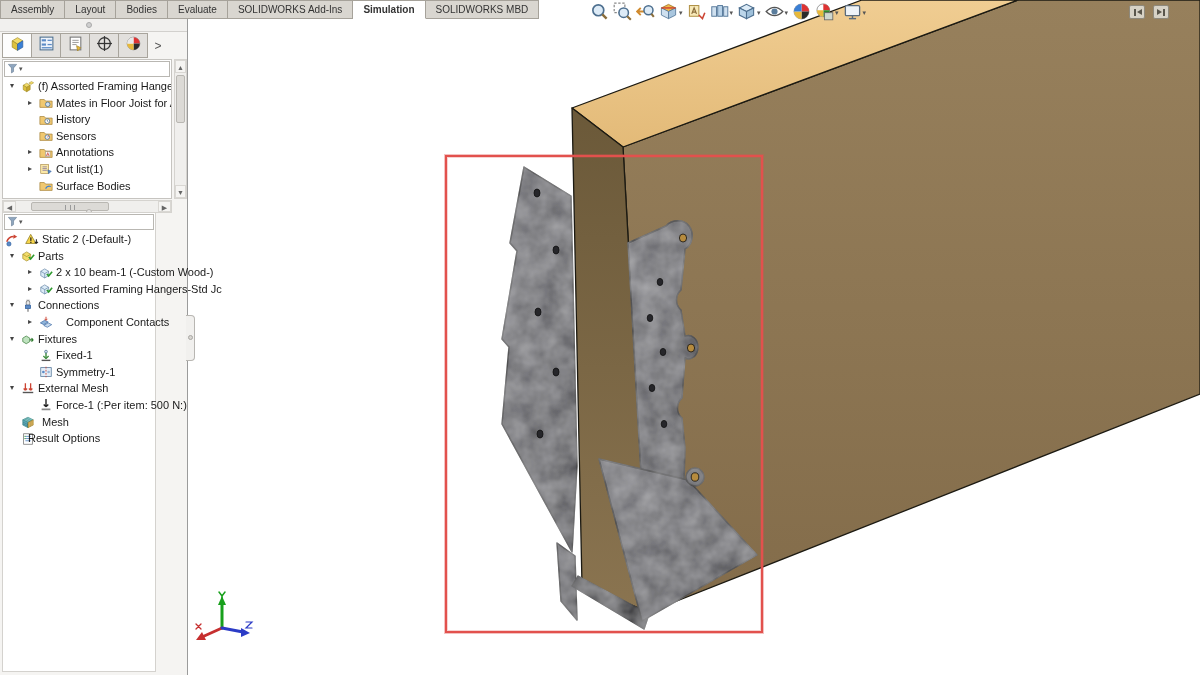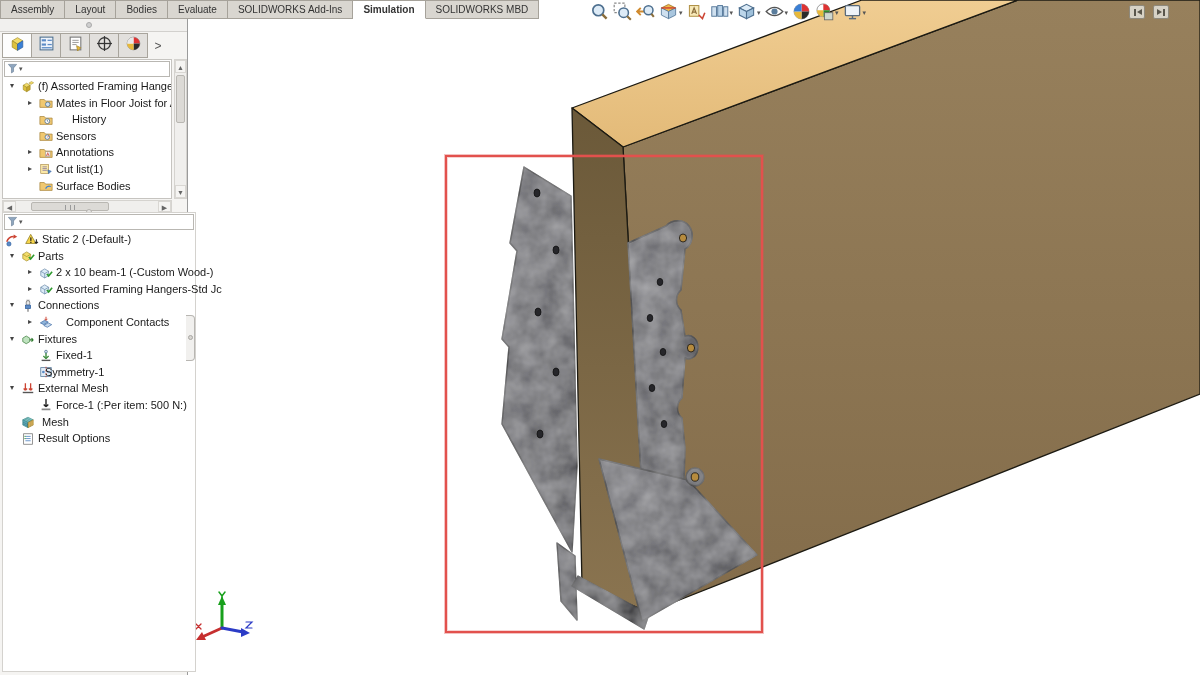--- a/index.html
+++ b/index.html
@@ -24,21 +24,21 @@
   #mgr-tabs { position:absolute; left:2px; top:15px; height:26px; display:flex; }
   .mgrtab { width:30px; height:25px; background:#e2e0dd; border:1px solid #a8a49c; margin-right:-1px;
     display:flex; align-items:center; justify-content:center; }
   .mgrtab.active { background:#fdfdfd; }
   .mgrtab svg { width:17px; height:17px; }
   #mgr-overflow { width:22px; height:25px; display:flex; align-items:center; justify-content:center;
     font-size:12px; color:#555; }
 
   .tree-box { position:absolute; background:#fff; border:1px solid #c6c4c0; }
   #ftree-box { left:2px; top:41px; width:170px; height:140px; overflow:hidden; }
-  #stree-box { left:2px; top:194px; width:194px; height:460px; border-color:#d4d2ce; }
+  #stree-box { left:2px; top:194px; width:154px; height:460px; border-color:#d4d2ce; }
 
   .filter-row { height:16px; margin:1px; border:1px solid #b9b7b2; background:#fff;
     display:flex; align-items:center; padding-left:2px; }
   .filter-row svg { width:11px; height:11px; }
   .filter-caret { font-size:7px; color:#555; margin-left:1px; }
 
   .trow { position:relative; height:16.6px; display:flex; align-items:center; white-space:nowrap;
     font-size:11px; }
   .trow .exp { position:absolute; font-size:8px; color:#444; width:10px; text-align:center; top:3px; }
   .trow .ticon { position:absolute; top:1.5px; }
@@ -345,21 +345,21 @@
                 <circle cx="10" cy="9.5" r="2.6" fill="#cfe0ef" stroke="#4d6f8f" stroke-width=".9"></circle>
               </svg></span>
             <span class="lbl" style="left: 53px;">Mates in Floor Joist for Analysi</span>
           </div>
           <div class="trow">
             <span class="ticon" style="left: 36px;"><svg viewBox="0 0 16 16">
                 <path d="M1 4h5l1.5 1.8H15V13H1z" fill="#f0c870" stroke="#a5823a" stroke-width=".8"></path>
                 <circle cx="9.5" cy="9.3" r="2.8" fill="#fff" stroke="#4d6f8f" stroke-width=".9"></circle>
                 <path d="M9.5 7.6v1.7l1.3.9" stroke="#4d6f8f" stroke-width=".9" fill="none"></path>
               </svg></span>
-            <span class="lbl" style="left: 53px; margin-left: 16px;">History</span>
+            <span class="lbl" style="left: 53px;">History</span>
           </div>
           <div class="trow">
             <span class="ticon" style="left: 36px;"><svg viewBox="0 0 16 16">
                 <path d="M1 4h5l1.5 1.8H15V13H1z" fill="#f0c870" stroke="#a5823a" stroke-width=".8"></path>
                 <circle cx="9.5" cy="9.3" r="2.6" fill="#e8eef4" stroke="#4d6f8f" stroke-width=".9"></circle>
                 <line x1="9.5" y1="9.3" x2="11.2" y2="8" stroke="#c43" stroke-width=".9"></line>
               </svg></span>
             <span class="lbl" style="left: 53px;">Sensors</span>
           </div>
           <div class="trow">
@@ -492,21 +492,21 @@
               </svg></span>
             <span class="lbl" style="left: 53px;">Fixed-1</span>
           </div>
           <div class="trow">
             <span class="ticon" style="left: 36px;"><svg viewBox="0 0 16 16">
                 <rect x="2" y="3" width="12" height="10" fill="#e4eef8" stroke="#55789a" stroke-width=".9"></rect>
                 <line x1="8" y1="2" x2="8" y2="14" stroke="#c43" stroke-width="1" stroke-dasharray="2 1.5"></line>
                 <circle cx="5" cy="8" r="1.5" fill="#5a8ac6"></circle>
                 <circle cx="11" cy="8" r="1.5" fill="#9ab8d9"></circle>
               </svg></span>
-            <span class="lbl" style="left: 42px;">Symmetry-1</span>
+            <span class="lbl" style="left: 53px;">Symmetry-1</span>
           </div>
           <div class="trow">
             <span class="exp" style="left: 4px;">▾</span>
             <span class="ticon" style="left: 18px;"><svg viewBox="0 0 16 16">
                 <path d="M5 1.5v8M5 9.5L3 7.5M5 9.5l2-2" stroke="#c43" stroke-width="1.5" fill="none"></path>
                 <path d="M11 1.5v8M11 9.5l-2-2M11 9.5l2-2" stroke="#c43" stroke-width="1.5" fill="none"></path>
                 <path d="M2 12h12" stroke="#555" stroke-width="1.6"></path>
               </svg></span>
             <span class="lbl" style="left: 35px;">External Mesh</span>
           </div>
@@ -526,21 +526,21 @@
               </svg></span>
             <span class="lbl" style="left: 39px;">Mesh</span>
           </div>
           <div class="trow">
             <span class="ticon" style="left: 18px;"><svg viewBox="0 0 16 16">
                 <rect x="3" y="2" width="10" height="12" fill="#fff" stroke="#777" stroke-width=".9"></rect>
                 <path d="M5 5h6M5 7.5h6M5 10h6" stroke="#5a8ac6" stroke-width="1"></path>
                 <rect x="4" y="4.4" width="1.2" height="1.2" fill="#2d9a2d"></rect>
                 <rect x="4" y="6.9" width="1.2" height="1.2" fill="#2d9a2d"></rect>
               </svg></span>
-            <span class="lbl" style="left: 35px; text-align: right;">Result Options</span>
+            <span class="lbl" style="left: 25px; text-align: right;">Result Options</span>
           </div>
         </div>
     </div>
   </div>
   <div id="edge-tab">
       <span class="grip"></span>
     </div>
 </div>
 
 </body></html>

